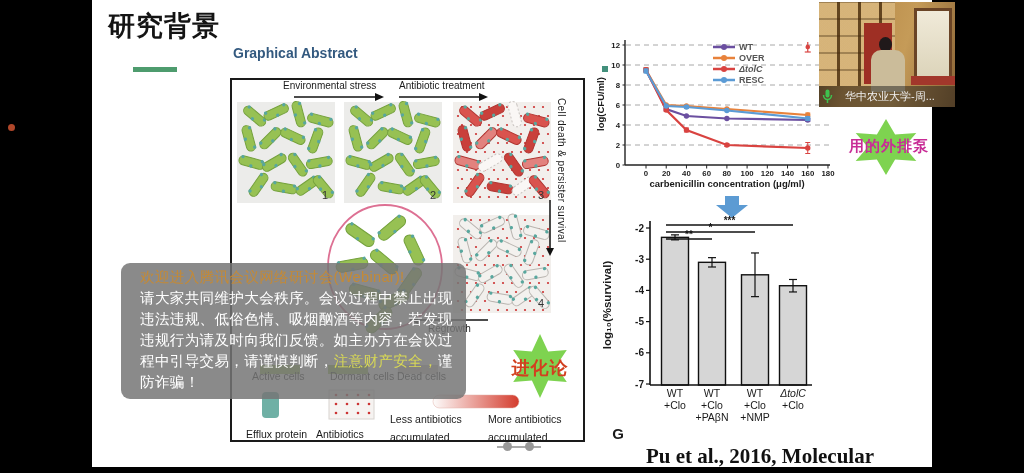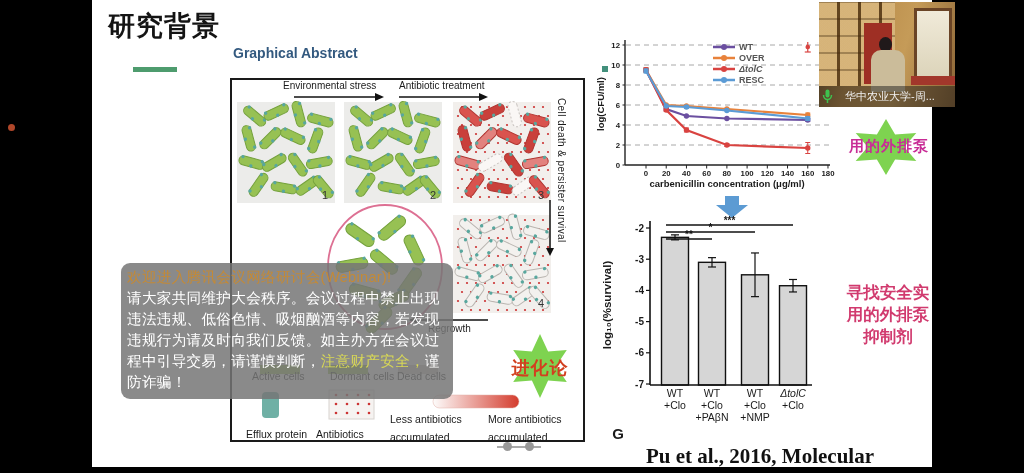--- a/index.html
+++ b/index.html
@@ -10,21 +10,21 @@
   .title{left:16px;top:8px;font-size:27px;font-weight:800;color:#141414;letter-spacing:1px;}
   .green-dash{left:41px;top:67px;width:44px;height:5px;background:#4e9c6e;}
   .ga-head{left:141px;top:45px;font-size:14px;font-weight:bold;color:#33597f;}
   .ga-frame{left:138px;top:78px;width:351px;height:360px;border:2px solid #1a1a1a;background:#fff;}
   .figlabel{font-size:10px;color:#1a1a1a;}
   .pnum{font-size:11px;color:#333;}
   .sidelabel{left:464px;top:98px;height:215px;writing-mode:vertical-rl;font-size:10px;color:#1a1a1a;letter-spacing:.4px;}
   .leglab{font-size:10.5px;color:#1a1a1a;}
   .wrap2{line-height:18px;}
   .overlay{left:29px;top:263px;width:319px;background:rgba(118,118,118,.85);border-radius:9px;
-           padding:4px 7px 6px 6px;color:#fff;font-size:14.6px;line-height:21px;letter-spacing:.3px;z-index:15;}
+           padding:4px 7px 6px 19px;color:#fff;font-size:14.6px;line-height:21px;letter-spacing:.3px;z-index:15;}
   .overlay .l1{color:#c98a2f;opacity:.92;}
   .overlay .hl{color:#d8d855;}
   .teal-sq{left:510px;top:66px;width:6px;height:6px;background:#43907c;}
   .chart{z-index:2;}
   .bluearrow{left:624px;top:196px;z-index:2;}
   .starbox{z-index:3;}
   .startext{font-weight:bold;text-align:center;z-index:4;}
   .star1text{left:753px;top:137px;width:88px;font-size:15px;color:#c82c96;letter-spacing:1px;}
   .star2text{left:413px;top:356px;width:70px;font-size:18px;color:#d2401f;letter-spacing:1px;}
   .pinknote{left:748px;top:281px;width:96px;text-align:center;font-size:16.5px;font-weight:bold;
@@ -965,25 +965,20 @@
 
   <svg class="abs starbox" style="left:748px;top:108px;" width="92" height="78">
     <polygon class="star6" fill="#7ed350" points="46.0,11.0 55.1,26.4 76.3,25.0 64.2,39.0 76.3,53.0 55.1,51.6 46.0,67.0 36.9,51.6 15.7,53.0 27.8,39.0 15.7,25.0 36.9,26.4"></polygon>
   </svg>
   <div class="abs startext star1text">用的外排泵</div>
   <svg class="abs starbox" style="left:410px;top:330px;" width="76" height="72">
     <polygon class="star6" fill="#7ed350" points="38.0,4.0 46.1,21.6 64.8,20.0 54.1,36.0 64.8,52.0 46.1,50.4 38.0,68.0 29.9,50.4 11.2,52.0 21.9,36.0 11.2,20.0 29.9,21.6"></polygon>
   </svg>
   <div class="abs startext star2text">进化论</div>
 
-  <div class="abs pinknote">
-    <div>寻找安全实</div>
-    <div>用的外排泵</div>
-    <div>抑制剂</div>
-  </div>
 
   <div class="abs citation">Pu et al., 2016, Molecular cell</div>
 
   <div class="abs dotline"></div>
   <div class="abs dot" style="left:411px;"></div>
   <div class="abs dot" style="left:433px;"></div>
 </div>
 
 <div class="abs webcam">
   <div class="abs wc-base"></div>

